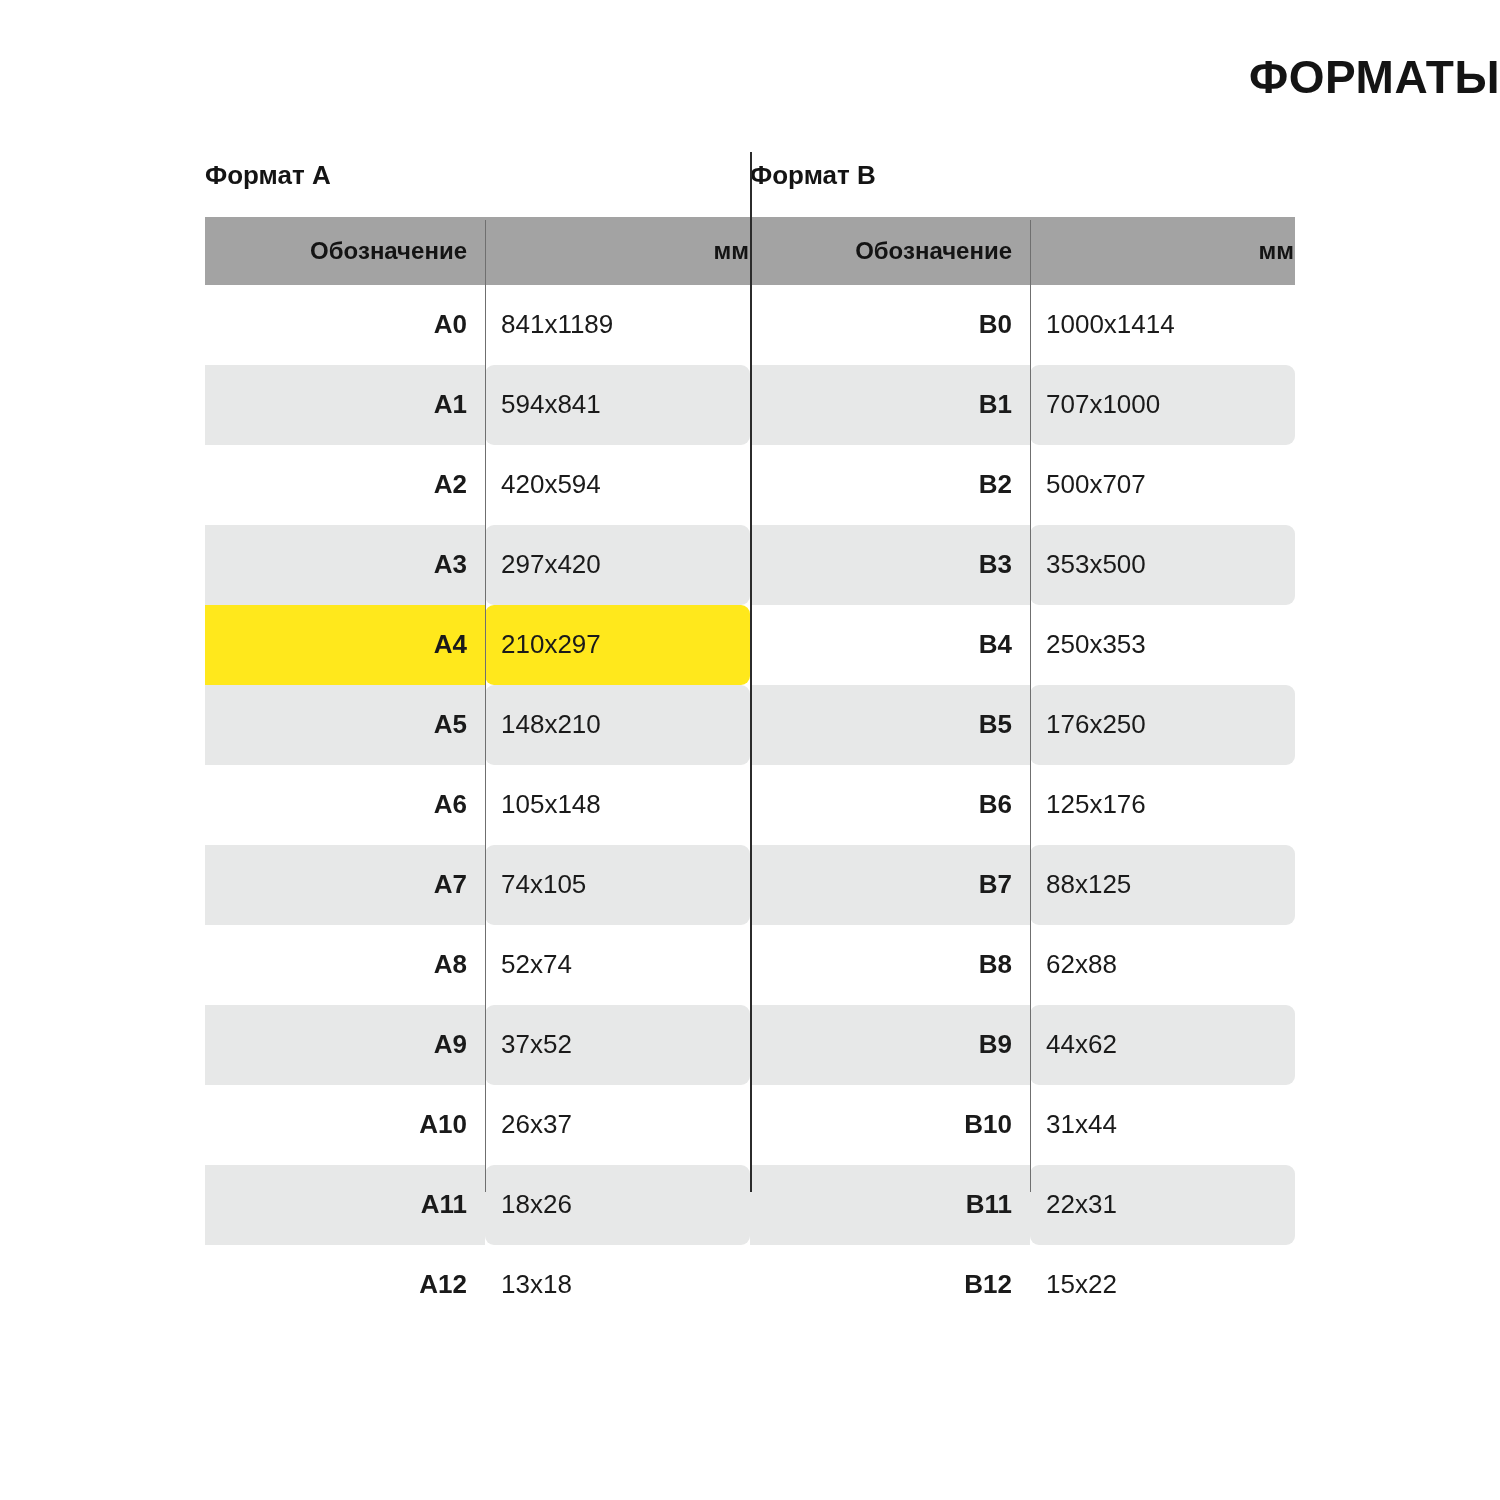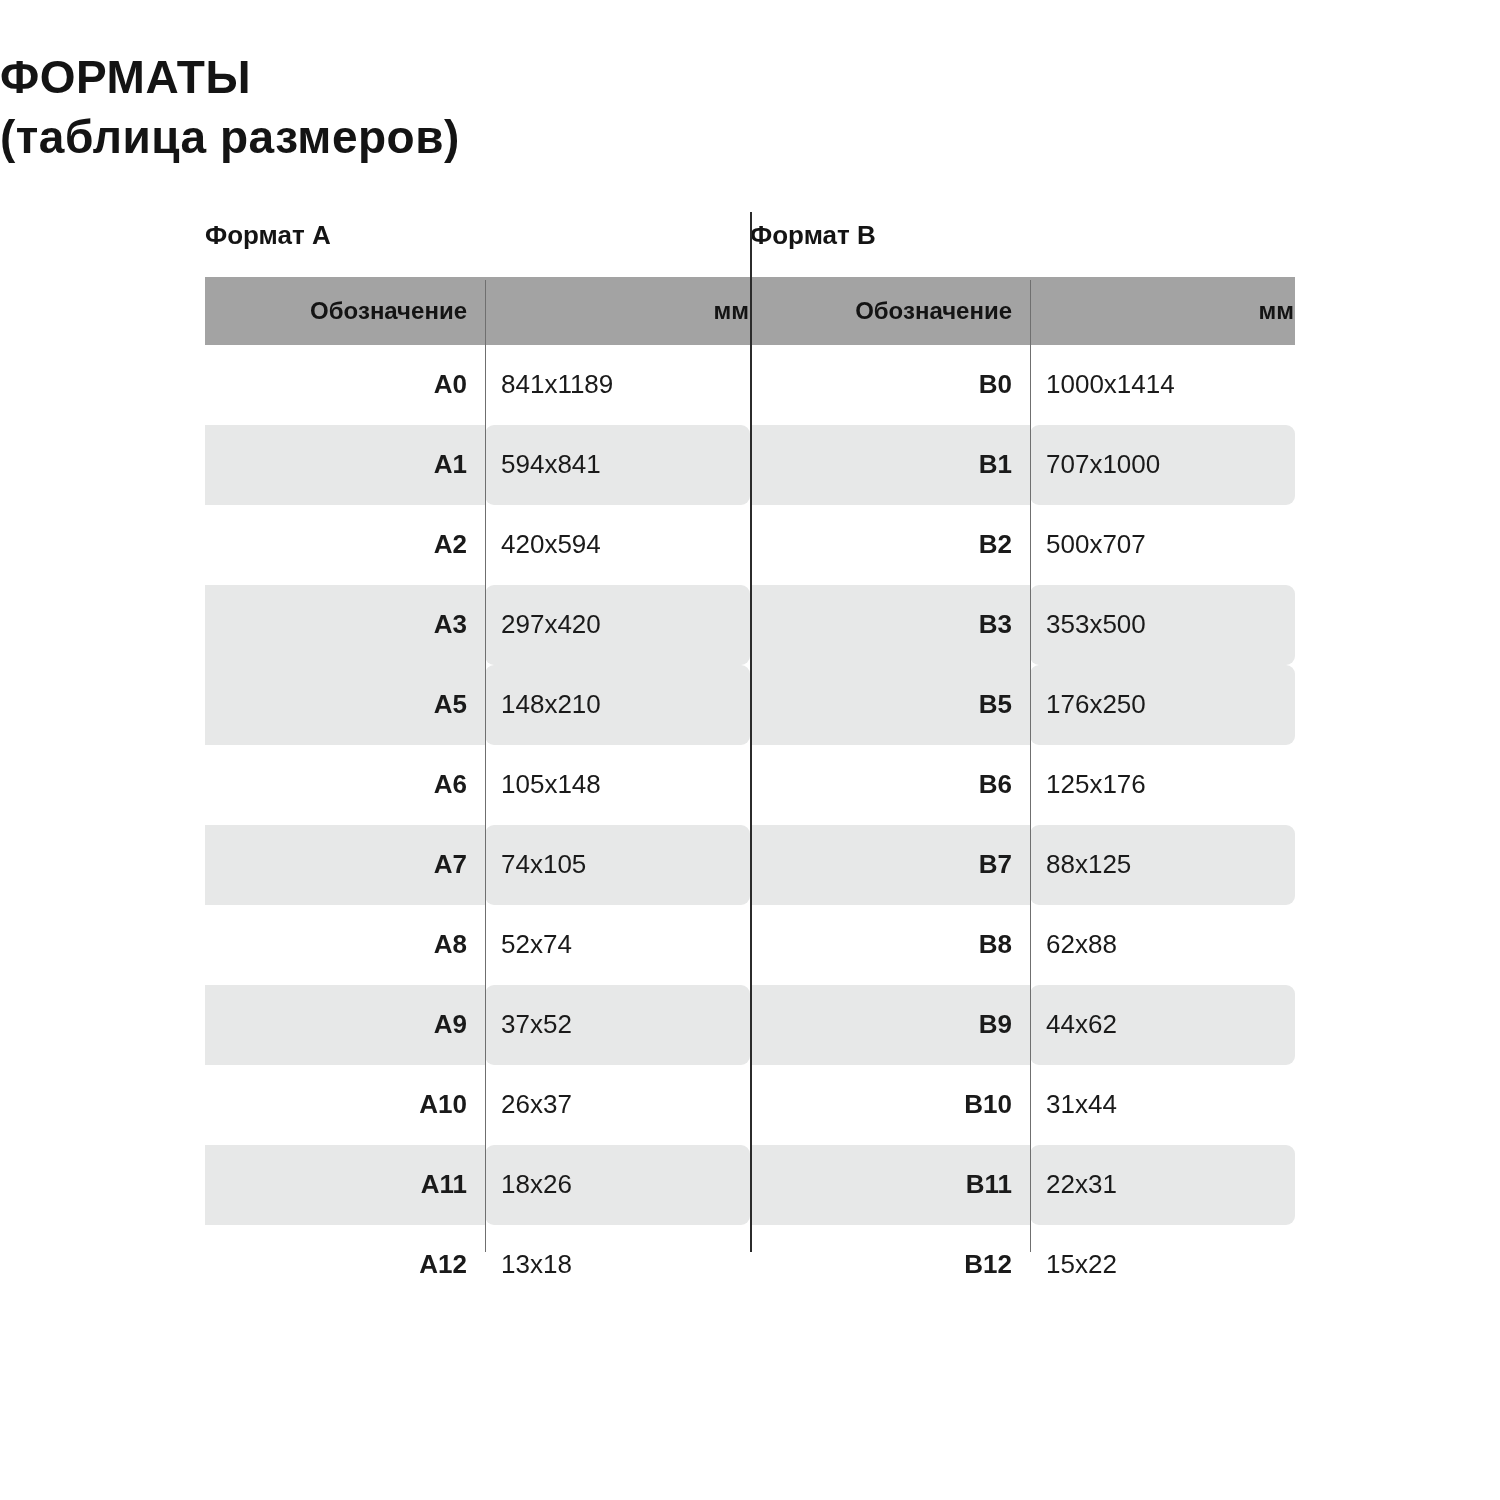--- a/index.html
+++ b/index.html
@@ -14,21 +14,21 @@
     color: #1a1a1a;
     overflow: hidden;
   }
   .page {
     width: 1500px;
     height: 1500px;
     position: relative;
     box-sizing: border-box;
   }
   .title-block {
-    text-align: left;
+    text-align: right;
     padding-top: 48px;
   }
   .title-line {
     font-size: 46px;
     font-weight: bold;
     letter-spacing: 0.5px;
     line-height: 1.30;
     color: #141414;
   }
   .table-wrap {
@@ -123,21 +123,20 @@
     width: 1px;
   }
 </style>
 </head>
 <body>
 
 <div class="page">
 
   <div class="title-block">
     <div class="title-line">ФОРМАТЫ</div>
-    <div class="title-line">(таблица размеров)</div>
   </div>
 
   <div class="table-wrap">
     <div class="vline center"></div>
     <div class="vline a-sep"></div>
     <div class="vline b-sep"></div>
 
     <table class="fmt">
       <colgroup>
         <col class="c-a-code">
@@ -175,20 +174,26 @@
             <td class="mm">420x594</td>
             <td class="code">B2</td>
             <td class="mm">500x707</td>
           </tr>
           <tr class="alt">
             <td class="code zebra">A3</td>
             <td class="mm zebra">297x420</td>
             <td class="code zebra">B3</td>
             <td class="mm zebra">353x500</td>
           </tr>
+          <tr>
+            <td class="code hl">A4</td>
+            <td class="mm hl">210x297</td>
+            <td class="code">B4</td>
+            <td class="mm">250x353</td>
+          </tr>
           <tr class="alt">
             <td class="code zebra">A5</td>
             <td class="mm zebra">148x210</td>
             <td class="code zebra">B5</td>
             <td class="mm zebra">176x250</td>
           </tr>
           <tr>
             <td class="code">A6</td>
             <td class="mm">105x148</td>
             <td class="code">B6</td>

